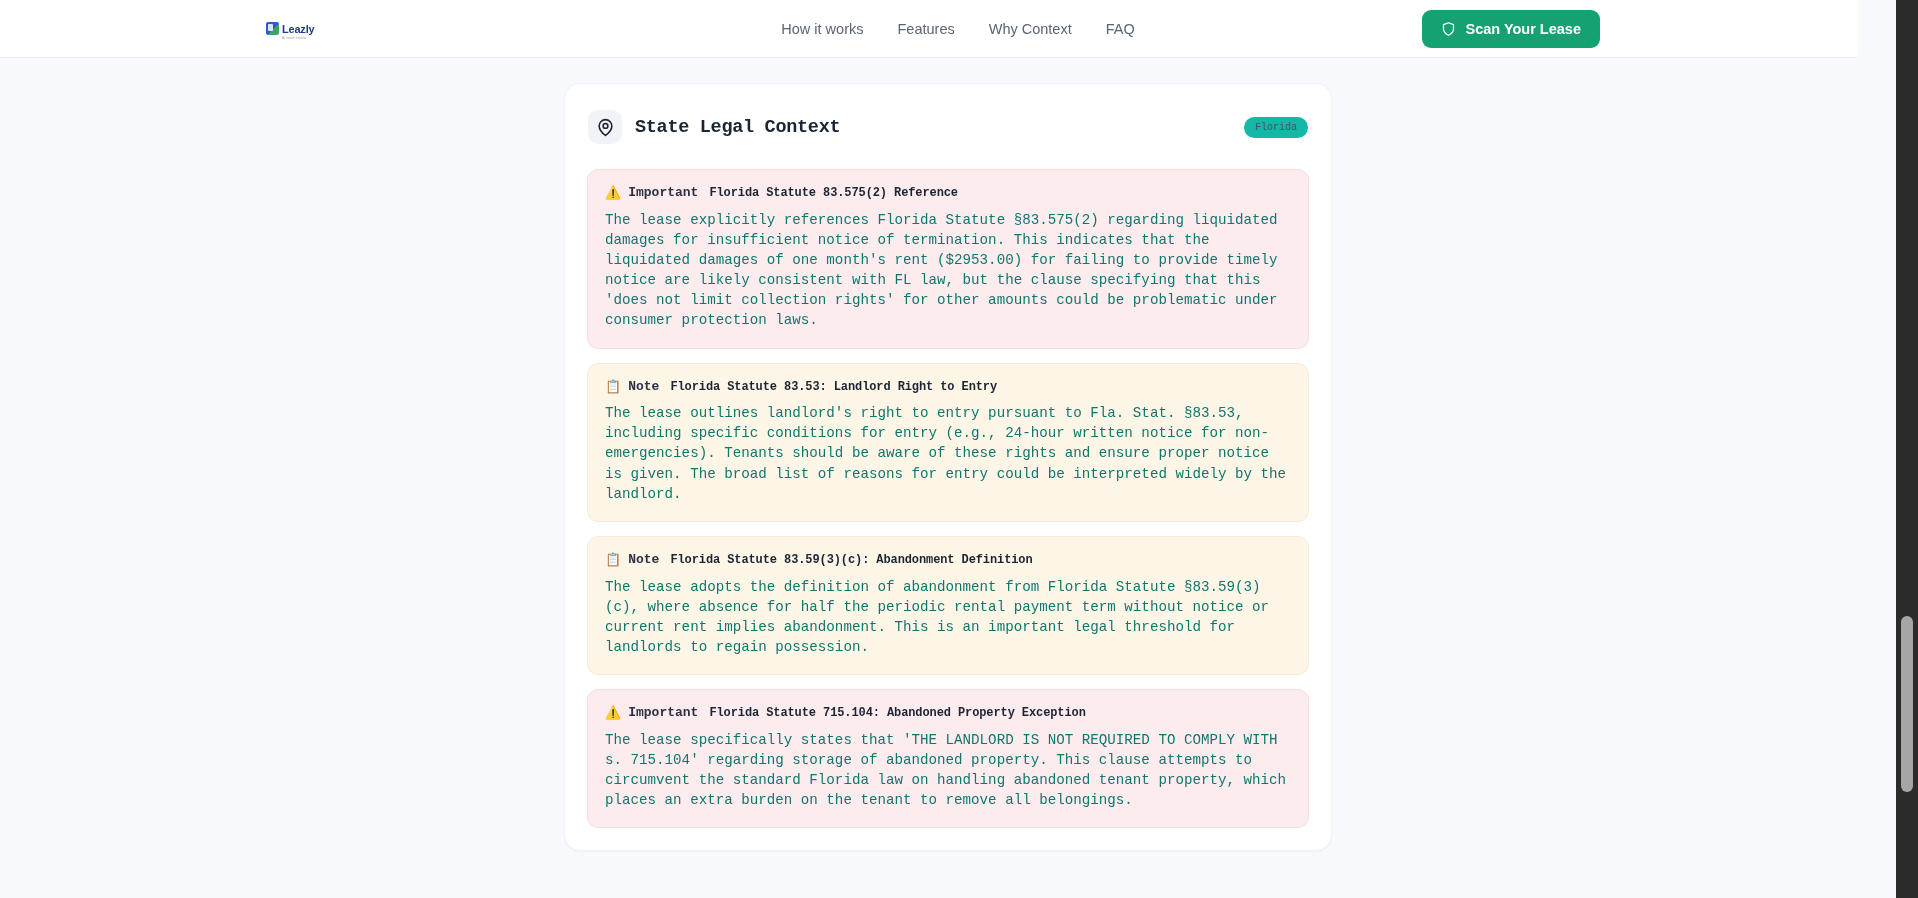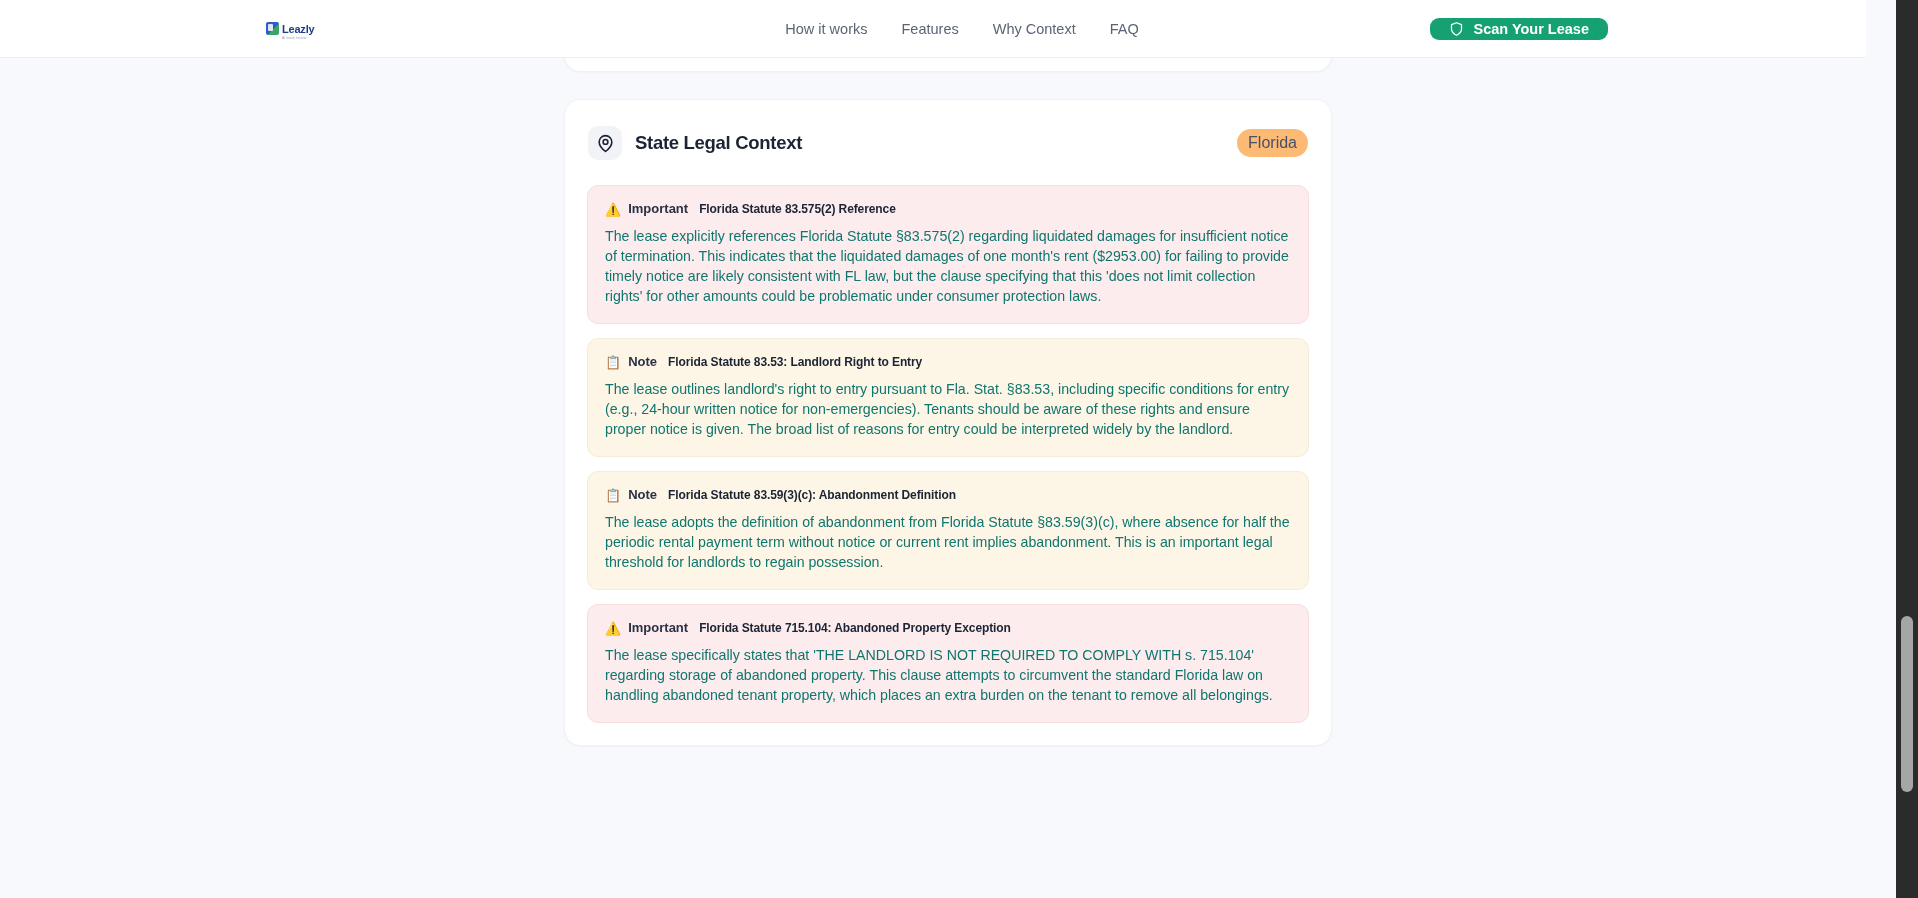--- a/index.html
+++ b/index.html
@@ -22,21 +22,21 @@
   .viewport {
     position: absolute;
     inset: 0 22px 0 0;
     overflow: hidden;
     background: #f8f9fc;
   }
 
   
   .topnav {
     position: absolute;
-    top: 0; left: 0; right: 30px;
+    top: 0; left: 0; right: 38px;
     height: 58px;
     background: #ffffff;
     border-bottom: 1px solid #eceff4;
     display: flex;
     align-items: center;
     z-index: 40;
   }
 
   .brand {
     position: absolute;
@@ -93,39 +93,40 @@
     white-space: nowrap;
     cursor: pointer;
   }
 
   .cta {
     position: absolute;
     right: 258px;
     display: inline-flex;
     align-items: center;
     gap: 9px;
-    height: 22px;
+    height: 38px;
     padding: 0 19px;
     border: none;
     border-radius: 9px;
     background: #16a173;
     color: #ffffff;
     font-family: "Liberation Sans", sans-serif;
     font-size: 14.5px;
     font-weight: 700;
     cursor: pointer;
     white-space: nowrap;
   }
   .cta svg { display: block; }
 
   
   .content {
     position: absolute;
     top: 0; left: 0; right: 0;
-    padding-top: 16px;
+    padding-top: 0;
+    font-family: Liberation Mono, monospace;
   }
 
   .col {
     width: 768px;
     margin: 0 auto;
     position: relative;
   }
 
   
   .card-partial {
@@ -163,23 +164,23 @@
   }
   .card-title {
     margin-left: 13px;
     font-size: 18.5px;
     font-weight: 700;
     color: #1b2434;
     letter-spacing: -0.3px;
   }
   .state-badge {
     margin-left: auto;
-    background: #fdba74;
+    background: #14b8a6;
     color: #475069;
-    font-size: 16px;
+    font-size: 10px;
     font-weight: 500;
     border-radius: 999px;
     padding: 5px 11px;
     white-space: nowrap;
   }
 
   
   .alert {
     border-radius: 11px;
     padding: 15px 17px 17px 17px;

